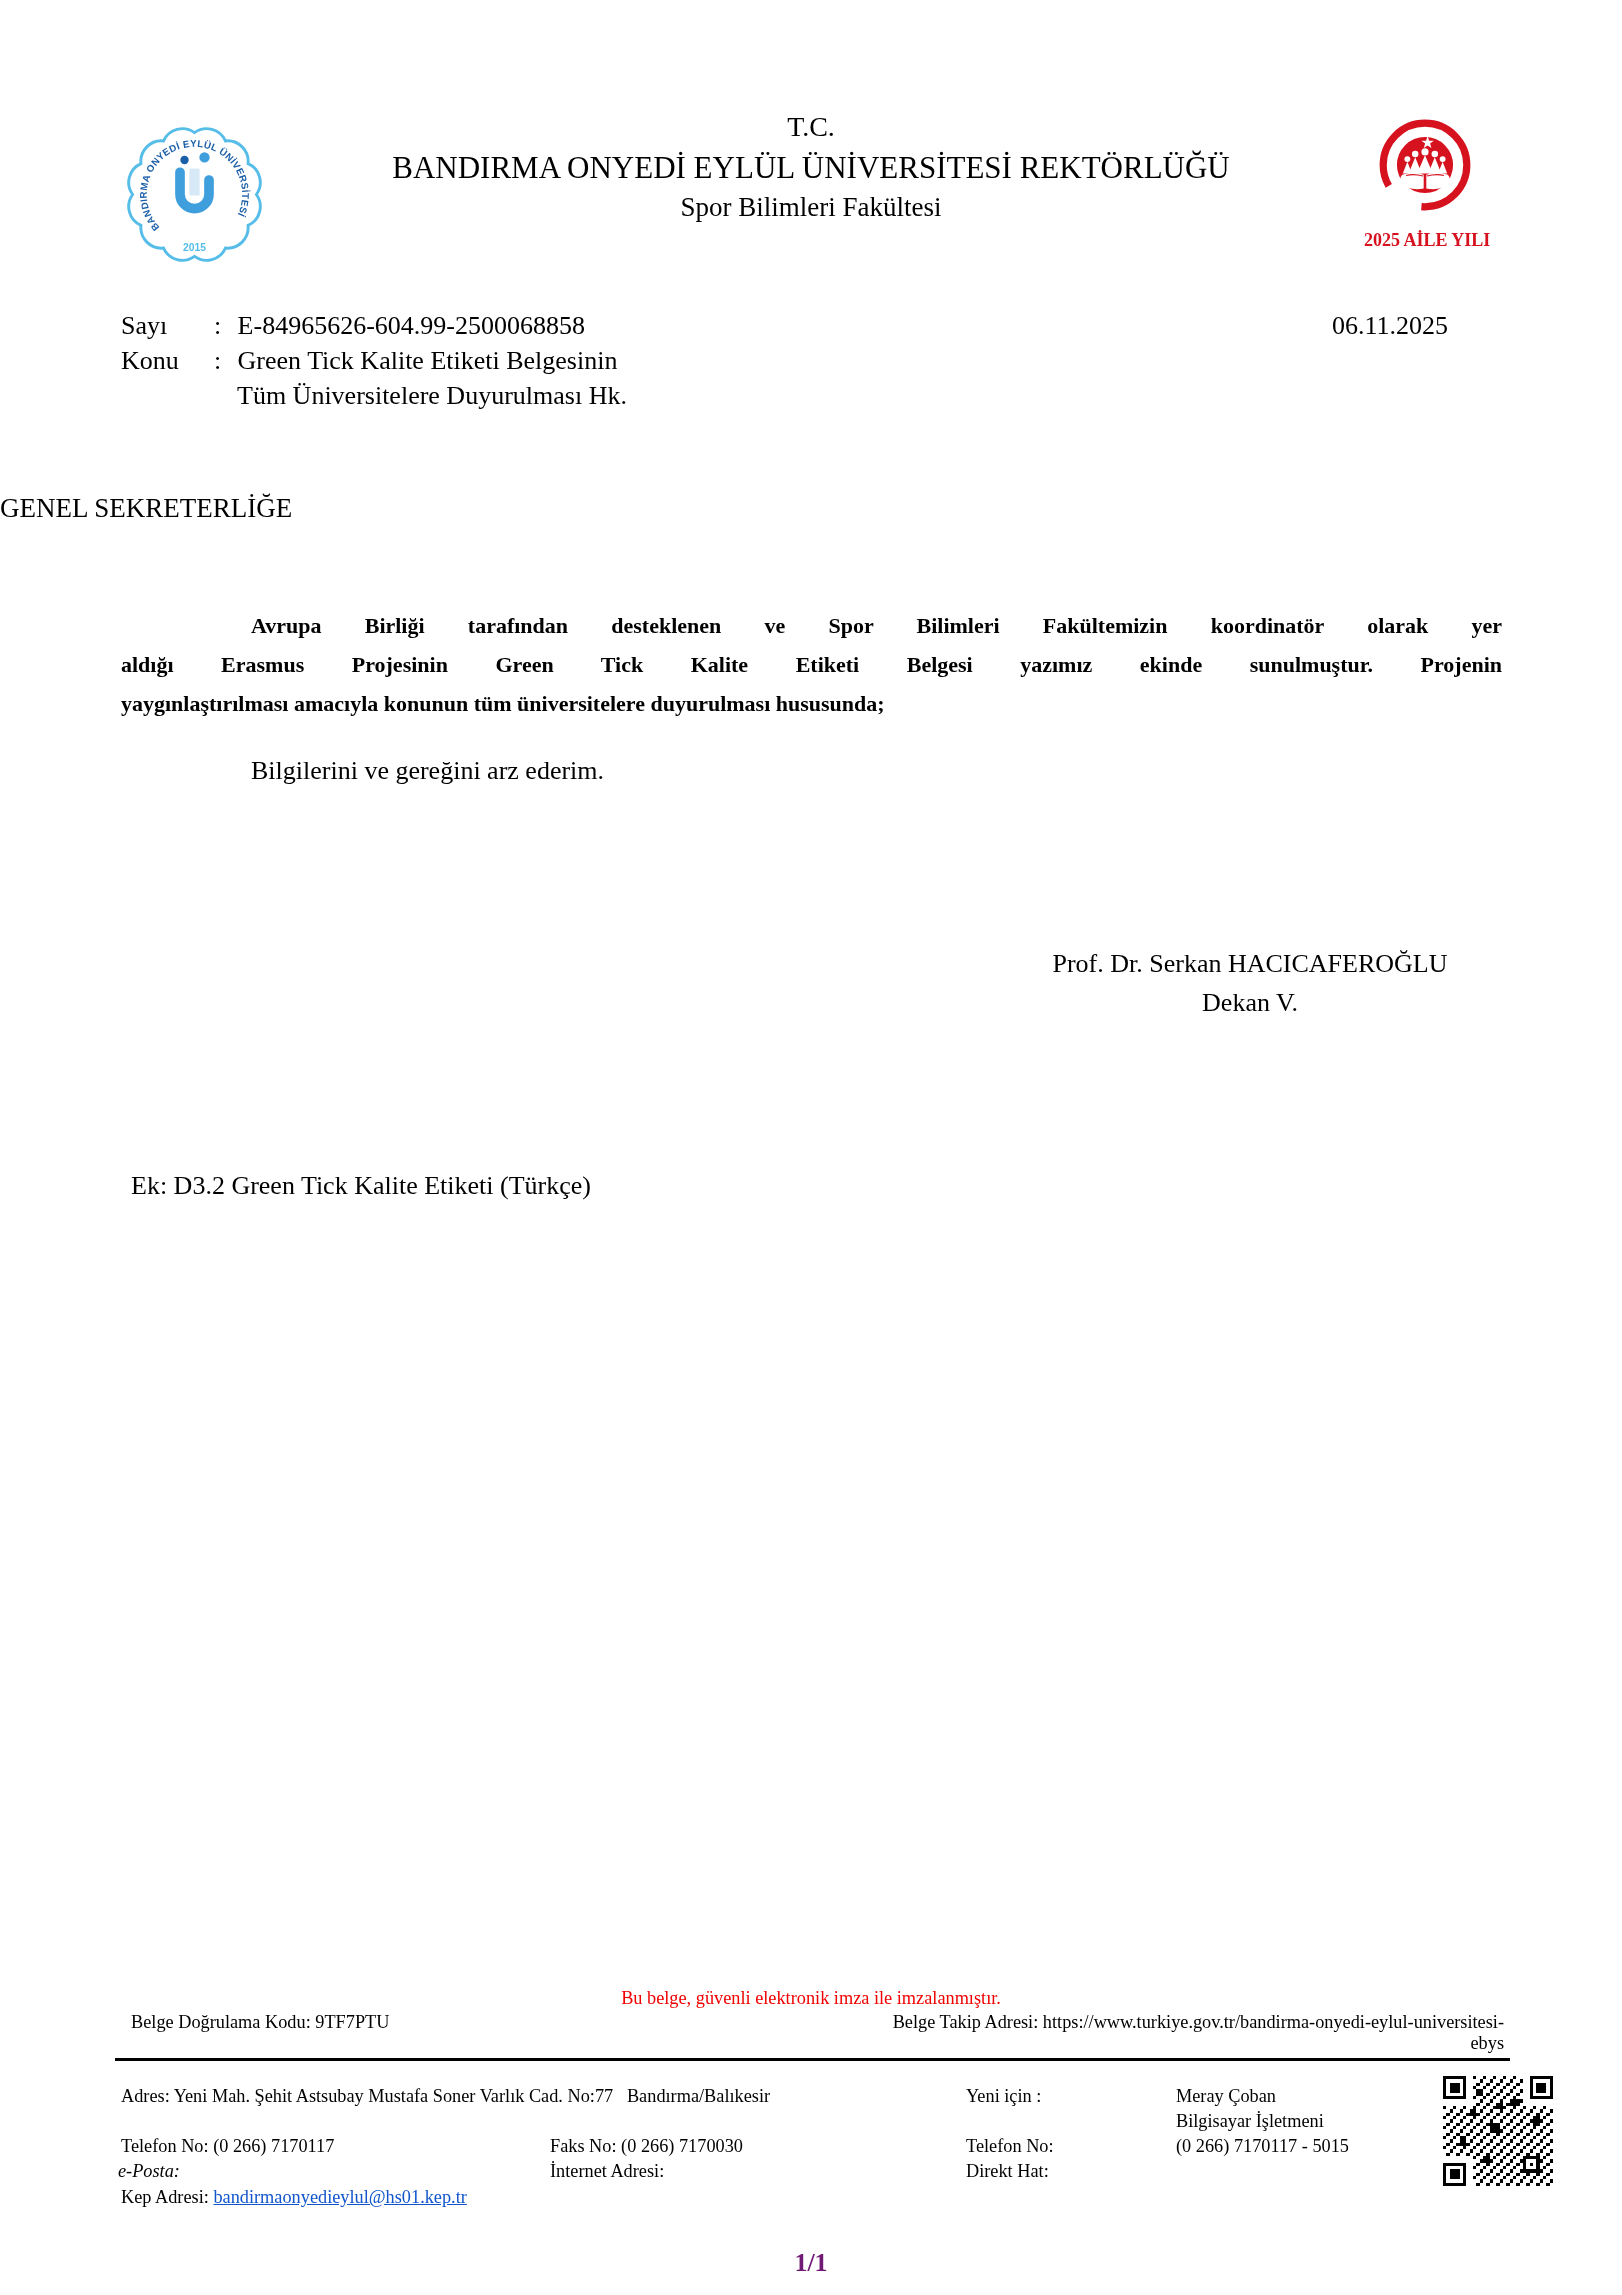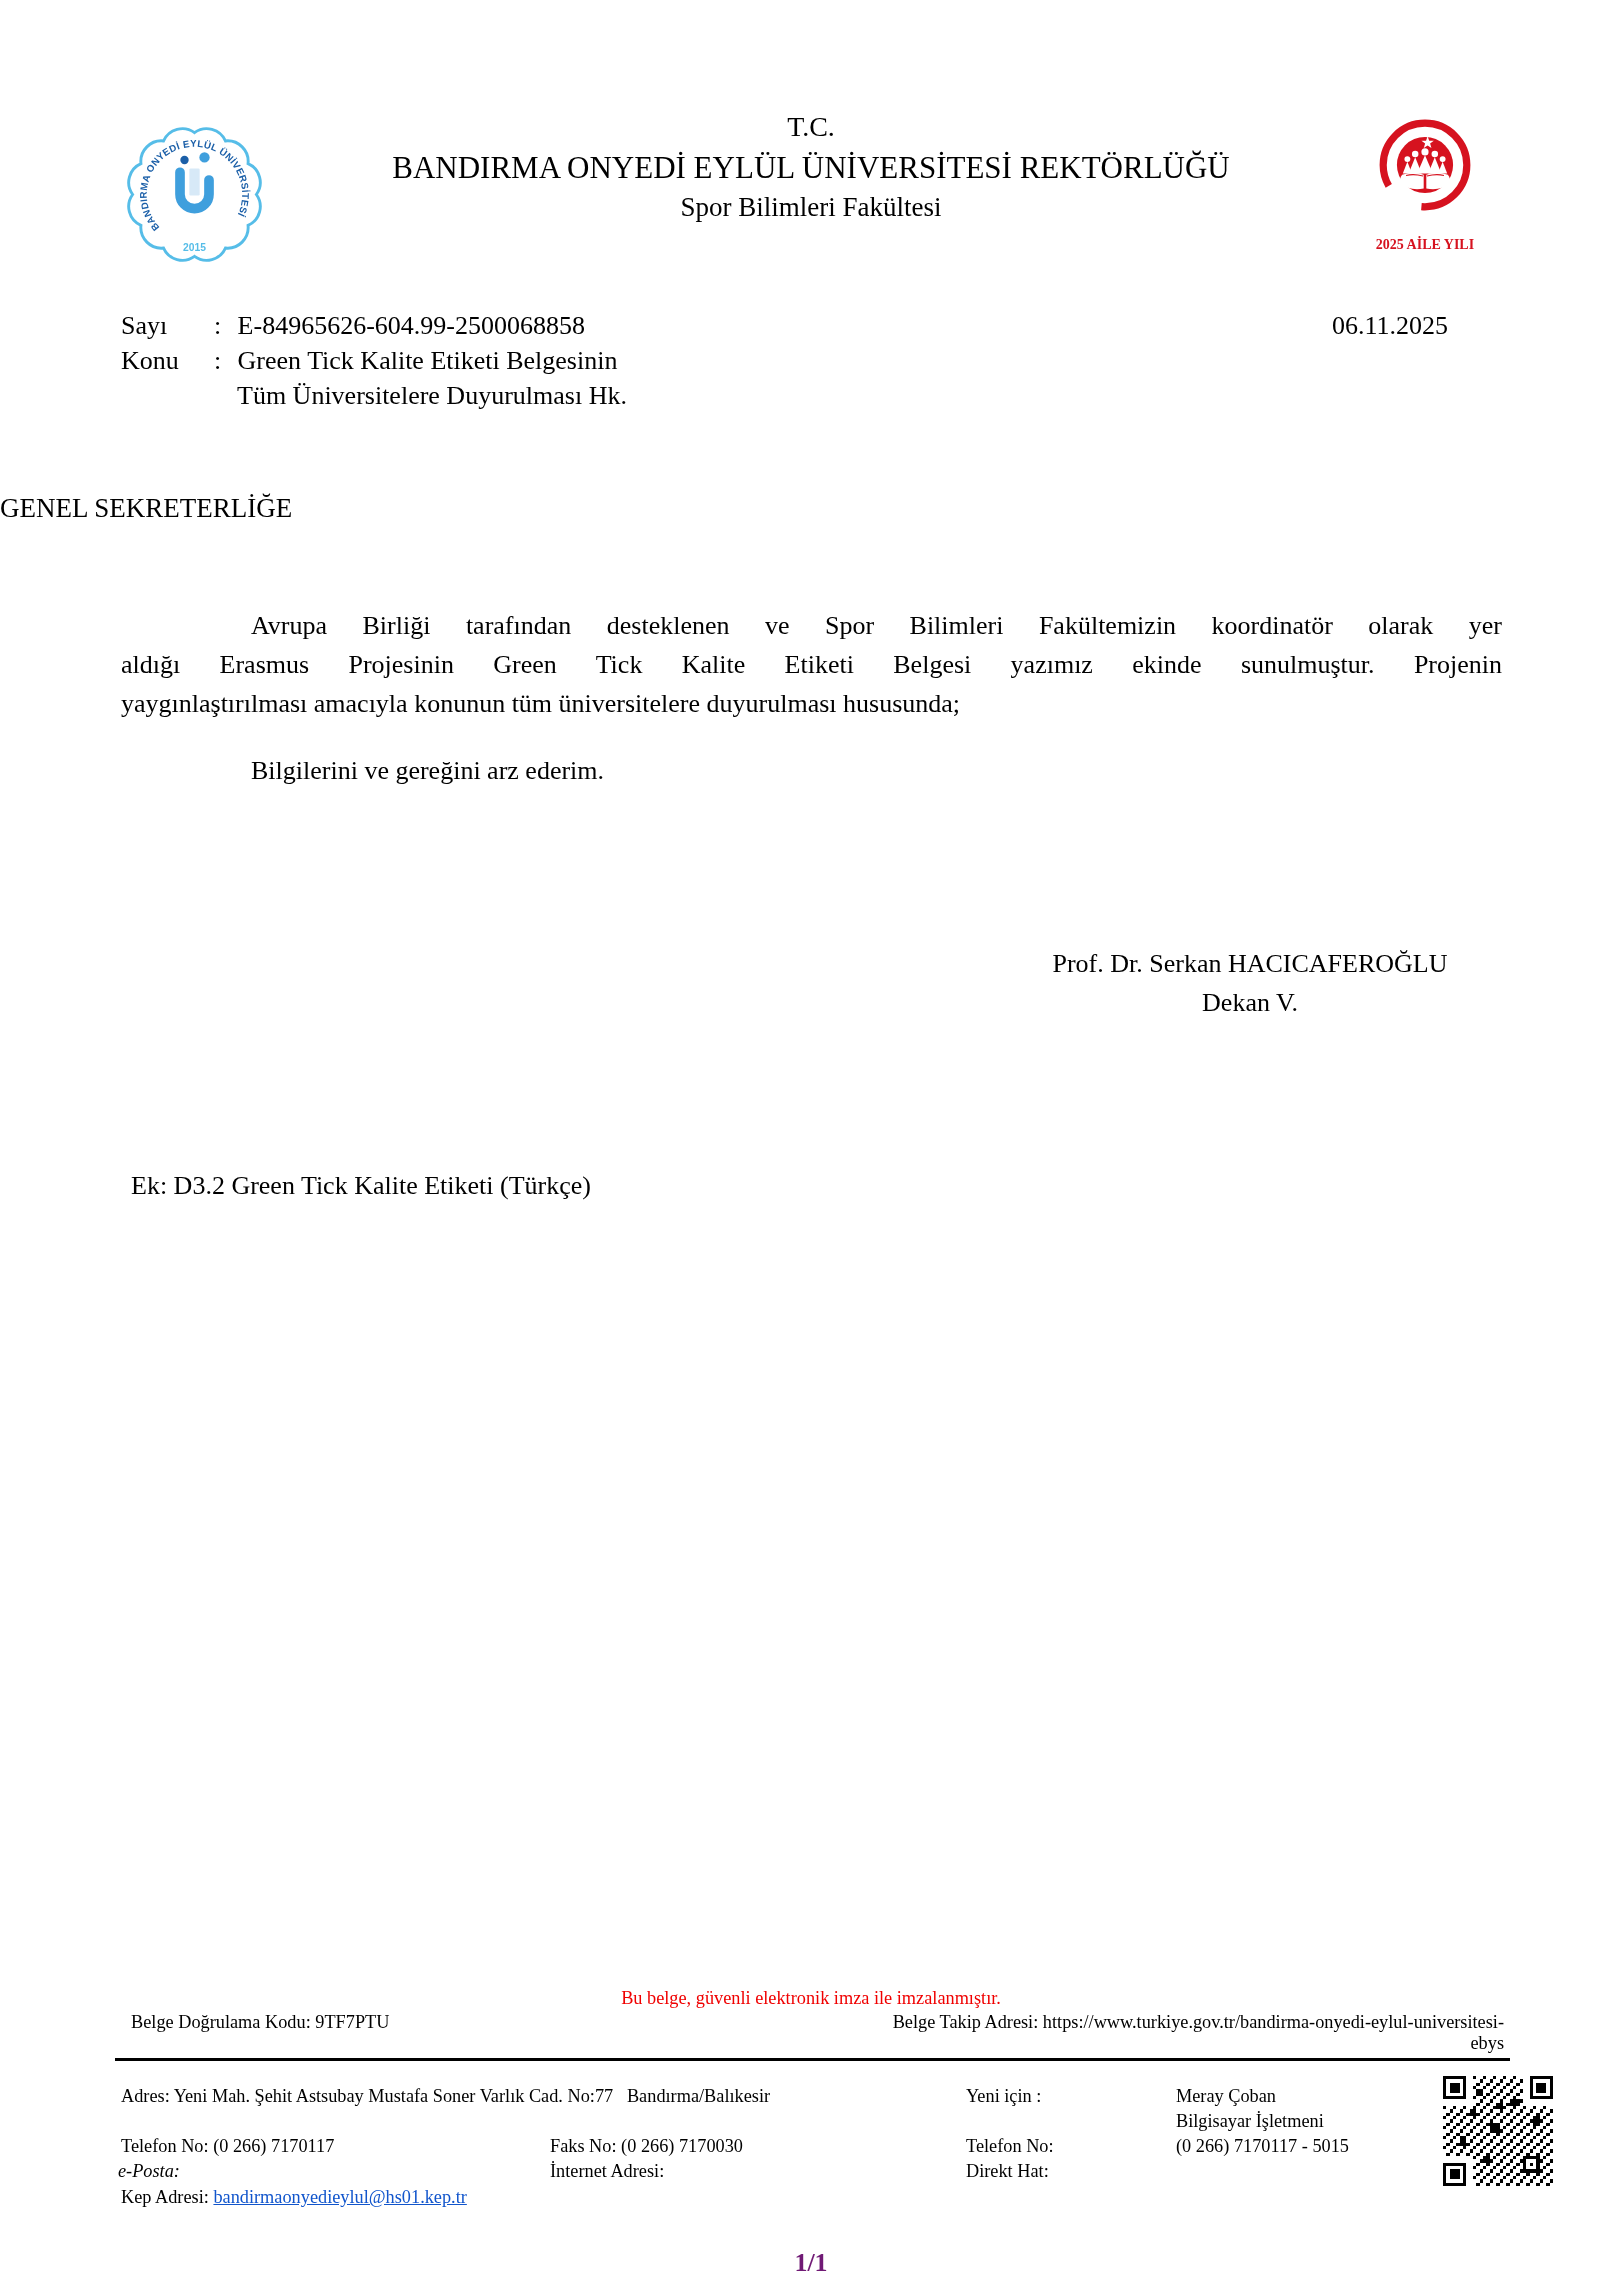--- a/index.html
+++ b/index.html
@@ -5,32 +5,32 @@
   html,body{margin:0;padding:0;background:#ffffff;}
   body{width:1622px;height:2295px;position:relative;overflow:hidden;
        font-family:"Liberation Serif","DejaVu Serif",serif;color:#000;}
   
   .hdr{position:absolute;top:110px;left:0;width:1622px;text-align:center;}
   .hdr .tc{font-size:28px;line-height:34px;}
   .hdr .inst{font-size:31px;line-height:38px;margin-top:5.2px;}
   .hdr .unit{font-size:27px;line-height:35px;margin-top:2.6px;}
   .logo-left{position:absolute;left:122px;top:122px;width:145px;height:145px;}
   .logo-right{position:absolute;left:1364px;top:116px;width:122px;text-align:center;}
-  .logo-right .cap{font-size:14px;font-weight:bold;color:#d6121f;margin-top:23px;letter-spacing:0px;white-space:nowrap;}
+  .logo-right .cap{font-size:18px;font-weight:bold;color:#d6121f;margin-top:16px;letter-spacing:0px;white-space:nowrap;}
   
   .meta{position:absolute;left:121px;top:308px;width:1381px;font-size:26px;line-height:35px;}
   .mrow{display:flex;position:relative;}
   .mlabel{width:93px;flex:none;}
   .msep{width:23.6px;flex:none;}
   .mval{flex:none;}
   .mdate{position:absolute;left:1211px;top:0;}
   .mrow.cont{padding-left:116px;}
   
   .recipient{position:absolute;top:491px;left:0;width:1622px;font-size:27px;line-height:35px;}
-  .para{position:absolute;left:121px;top:606px;width:1381px;font-size:26px;line-height:39px;}
+  .para{position:absolute;left:121px;top:606px;width:1381px;font-size:22px;line-height:39px;font-weight:bold;}
   .para .l{text-align:justify;}
   .para .l.last{text-align-last:justify;}
   .para .l.first{text-indent:130px;}
   .para .l.plain{text-align:center;text-align-last:left;}
   .closing{position:absolute;left:251px;top:758px;font-size:26px;line-height:26px;}
   .signature{position:absolute;left:995px;top:944px;width:510px;text-align:center;font-size:26px;line-height:39px;}
   .attachment{position:absolute;left:131px;top:1173px;font-size:26px;line-height:26px;}
   
   .esign{position:absolute;top:1989px;left:0;width:1622px;text-align:center;font-size:18.3px;line-height:19.6px;color:#f00000;}
   .verify{position:absolute;left:131px;top:2012px;font-size:18.3px;line-height:21px;}

